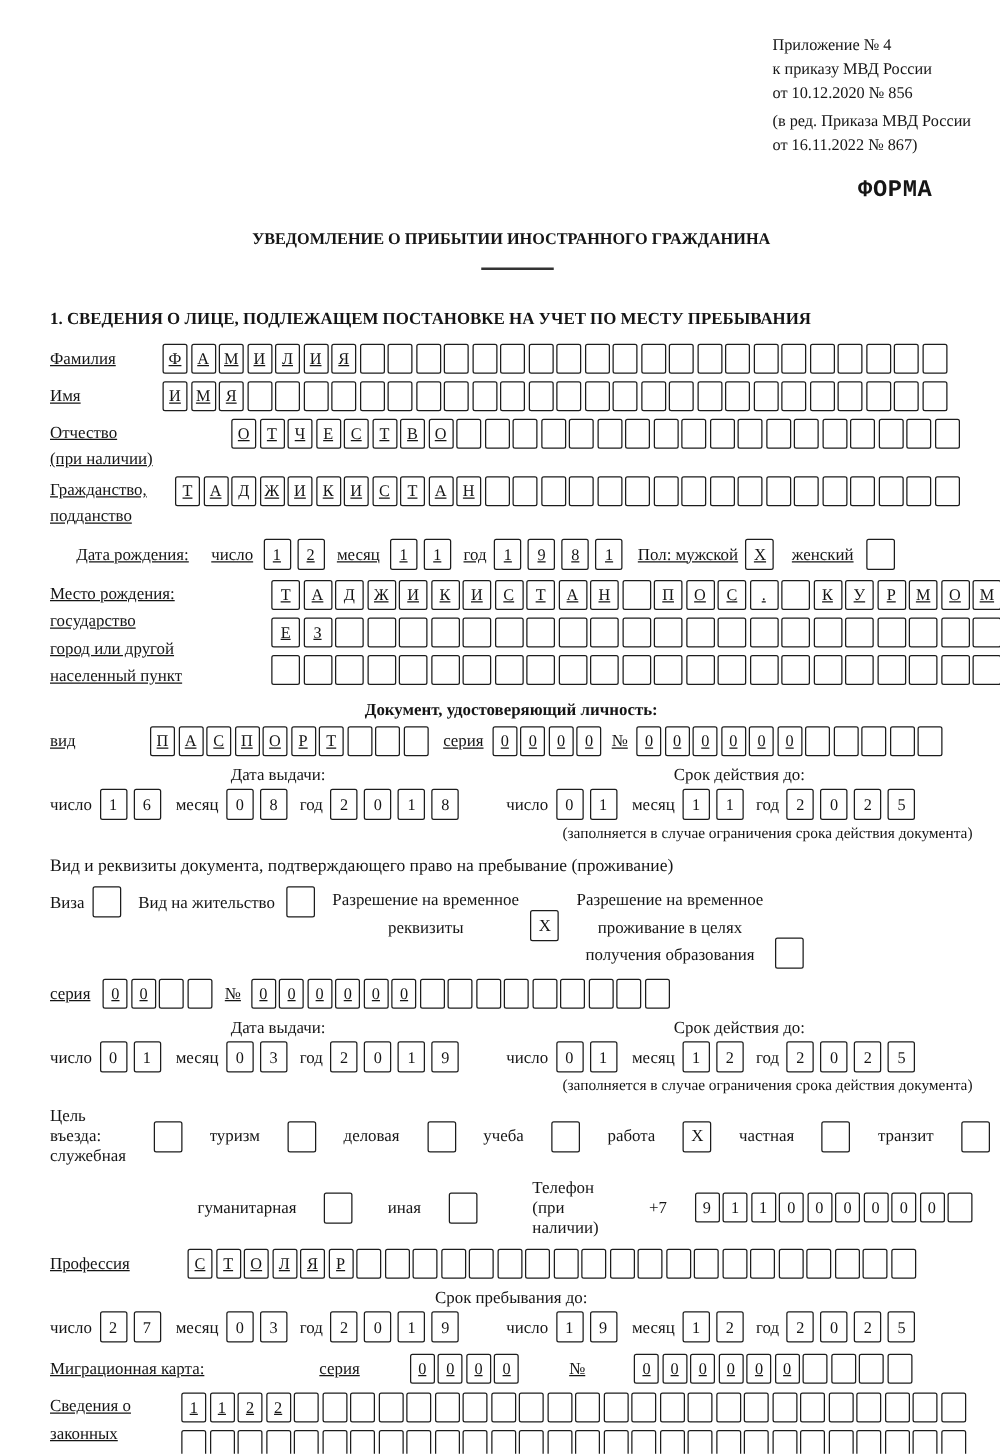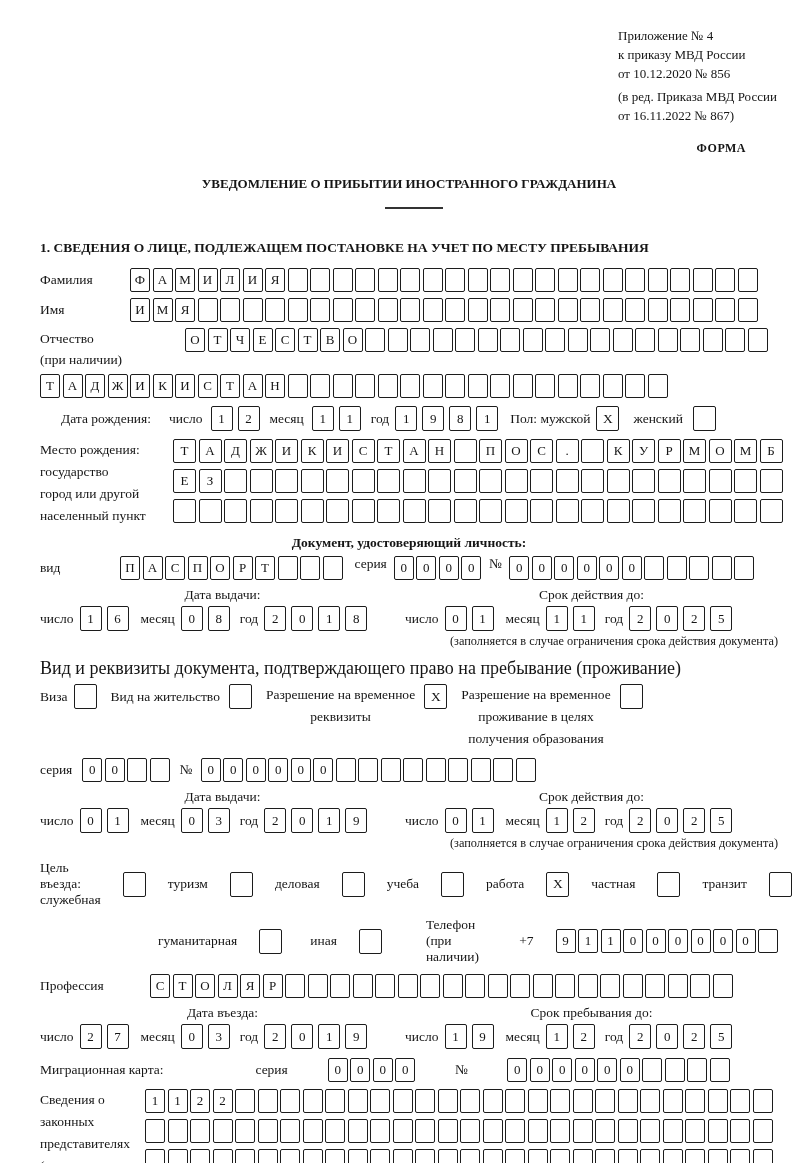--- a/index.html
+++ b/index.html
@@ -3,29 +3,29 @@
 <meta charset="utf-8">
 <style>
   html,body{margin:0;padding:0;background:#fff;}
   body{width:800px;height:1163px;overflow:hidden;color:#151515;
        font-family:"Liberation Serif","DejaVu Serif",serif;}
   .page{padding:26px 22px 0 40px;}
 
   
   .appendix{margin-left:578px;font-size:13px;line-height:19px;}
   .appendix .gap{height:4px;}
-  .form-word{font-weight:bold;font-size:12px;text-align:right;padding-right:32px;margin-top:16px;letter-spacing:.5px;}
+  .form-word{font-weight:bold;font-size:19px;text-align:right;padding-right:32px;margin-top:16px;letter-spacing:.5px;font-family:Liberation Mono, monospace;}
 
   
   .title{margin-top:16px;text-align:center;font-weight:bold;font-size:13px;line-height:23px;}
   .blank-line{display:inline-block;width:58px;border-bottom:2px solid #333;margin-left:10px;transform:translateY(-2px);}
   .sec-head{margin-top:22px;font-weight:bold;font-size:13.5px;}
 
   
-  .crow{display:flex;align-items:flex-start;margin-top:6px;}
+  .crow{display:flex;align-items:flex-start;margin-top:6px;text-decoration:underline;}
   .lbl{font-size:13.5px;line-height:24px;flex-shrink:0;}
   .lbl-col{font-size:13.5px;line-height:21px;flex-shrink:0;}
   .cells{display:flex;gap:2.5px;}
   .cell{box-sizing:border-box;flex-shrink:0;width:20px;height:24px;border:1.6px solid #1c1c1c;border-radius:2px;
         display:flex;align-items:center;justify-content:center;font-size:13px;background:#fff;}
   .n24 .cell{width:23px;}
   .dcells{gap:5px;}
   .dcells .cell{width:22px;height:25px;}
   .cbox{box-sizing:border-box;flex-shrink:0;width:23px;height:25px;border:1.6px solid #1c1c1c;border-radius:2px;
         display:inline-flex;align-items:center;justify-content:center;font-size:13.5px;}
@@ -35,25 +35,25 @@
   .dhead{display:flex;font-size:13.5px;margin-top:7px;}
   .dhead .hl{width:365px;text-align:center;}
   .dhead .hr{flex:1;text-align:center;}
   .drow{display:flex;align-items:center;margin-top:3px;}
   .dgroup{display:flex;align-items:center;gap:6px;}
   .dgroup.left{width:365px;}
   .dl{font-size:13.5px;}
   .note{font-size:12.3px;text-align:right;margin-top:3px;}
 
   .doc-head{font-weight:bold;font-size:13.5px;text-align:center;margin-top:8px;}
-  .intro{font-size:18px;margin-top:8px;line-height:23px;}
+  .intro{font-size:14px;margin-top:8px;line-height:23px;}
 
   
   .opt-row{display:flex;align-items:flex-start;margin-top:4px;gap:14px;}
-  .opt{display:flex;align-items:flex-start;gap:9px;font-size:13.5px;}
+  .opt{display:flex;align-items:flex-end;gap:9px;font-size:13.5px;}
   .opt .olbl{line-height:25px;}
   .opt .multi{text-align:center;line-height:22px;}
 
   
   .p-row{display:flex;align-items:center;gap:22px;font-size:13.5px;margin-top:9px;flex-wrap:nowrap;}
   .indent2{margin-left:118px;}
 
   .mig-gap{width:28px;}
 </style>
 </head>
@@ -175,20 +175,24 @@
         <span class="cell"></span>
         <span class="cell"></span>
         <span class="cell"></span>
         <span class="cell"></span>
         <span class="cell"></span>
         <span class="cell"></span>
       </div>
   </div>
 
   <div class="crow" style="margin-top:4px;">
+    <div class="lbl-col" style="width:100px;">
+      <div>Гражданство,</div>
+      <div>подданство</div>
+    </div>
     <div class="cells">
         <span class="cell">Т</span>
         <span class="cell">А</span>
         <span class="cell">Д</span>
         <span class="cell">Ж</span>
         <span class="cell">И</span>
         <span class="cell">К</span>
         <span class="cell">И</span>
         <span class="cell">С</span>
         <span class="cell">Т</span>
@@ -232,21 +236,21 @@
         <span class="cell">9</span>
         <span class="cell">8</span>
         <span class="cell">1</span>
       </div>
     <span class="dl" style="margin:0 6px 0 12px;">Пол: мужской</span>
     <span class="cbox">X</span>
     <span class="dl" style="margin:0 10px 0 14px;text-align:center;">женский</span>
     <span class="cbox"></span>
   </div>
 
-  <div class="crow" style="margin-top:8px;">
+  <div class="crow" style="margin-top:8px;gap:44px;">
     <div class="lbl-col" style="width:133px;line-height:22px;">
       <div>Место рождения:</div>
       <div>государство</div>
       <div>город или другой</div>
       <div>населенный пункт</div>
     </div>
     <div class="stack">
       <div class="cells n24">
           <span class="cell">Т</span>
           <span class="cell">А</span>
@@ -323,21 +327,21 @@
           <span class="cell"></span>
           <span class="cell"></span>
           <span class="cell"></span>
           <span class="cell"></span>
         </div>
     </div>
   </div>
 
   <div class="doc-head">Документ, удостоверяющий личность:</div>
 
-  <div class="crow" style="margin-top:5px;">
+  <div class="crow" style="align-items:center;margin-top:5px;">
     <span class="lbl" style="width:80px;">вид</span>
     <div class="cells">
         <span class="cell">П</span>
         <span class="cell">А</span>
         <span class="cell">С</span>
         <span class="cell">П</span>
         <span class="cell">О</span>
         <span class="cell">Р</span>
         <span class="cell">Т</span>
         <span class="cell"></span>
@@ -581,21 +585,20 @@
         <span class="cell"></span>
         <span class="cell"></span>
         <span class="cell"></span>
         <span class="cell"></span>
         <span class="cell"></span>
         <span class="cell"></span>
       </div>
   </div>
 
   <div class="dhead">
-    <span class="hl">Дата въезда:</span>
     <span class="hr">Срок пребывания до:</span>
   </div>
   <div class="drow">
     <div class="dgroup left">
       <span class="dl">число</span>
       <div class="cells dcells">
           <span class="cell">2</span>
           <span class="cell">7</span>
         </div>
       <span class="dl" style="margin-left:6px;">месяц</span>

